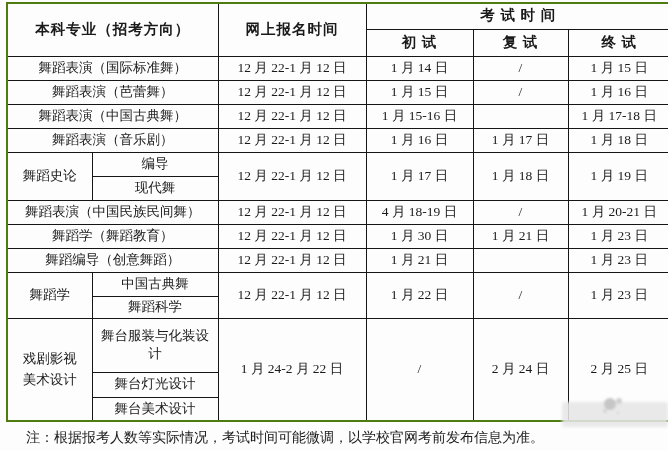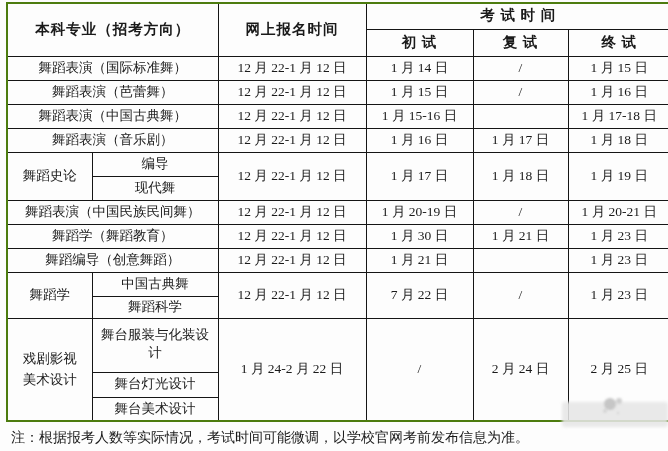--- a/index.html
+++ b/index.html
@@ -27,31 +27,31 @@
     padding:0 2px;
     overflow:hidden;
     font-weight:normal;
   }
   .schedule th{
     font-weight:bold;
     font-size:14.5px;
     letter-spacing:1px;
   }
   .left{text-align:left;padding-left:10px;}
-  .pad12{padding:0 12px;font-family:Liberation Mono, monospace;}
+  .pad12{padding:0 12px;}
   .w60{display:inline-block;width:60px;line-height:1.6;}
   .h26{height:26px;}
   .h27{height:27px;}
   .h24{height:24px;}
   .h22{height:22px;}
   .h54{height:54px;}
   .h25{height:25px;}
   .footnote{
     position:absolute;
-    left:11px;top:429px;
+    left:26px;top:429px;
     font-size:14px;
     white-space:nowrap;
   }
   .watermark{
     position:absolute;
     left:562px;top:402px;
     width:106px;height:25px;
     background:rgba(230,230,230,0.88);
     border-radius:3px;
     filter:blur(1.5px);
@@ -131,21 +131,21 @@
     <td rowspan="2">1 月 18 日</td>
     <td rowspan="2">1 月 19 日</td>
   </tr>
   <tr class="h24">
     <td class="left">现代舞</td>
   </tr>
 
   <tr class="h24">
     <td colspan="2">舞蹈表演（中国民族民间舞）</td>
     <td>12 月 22-1 月 12 日</td>
-    <td>1 月 20-19 日</td>
+    <td>4 月 18-19 日</td>
     <td>/</td>
     <td>1 月 20-21 日</td>
   </tr>
 
   <tr class="h24">
     <td colspan="2">舞蹈学（舞蹈教育）</td>
     <td>12 月 22-1 月 12 日</td>
     <td>1 月 30 日</td>
     <td>1 月 21 日</td>
     <td>1 月 23 日</td>
@@ -156,21 +156,21 @@
     <td>12 月 22-1 月 12 日</td>
     <td>1 月 21 日</td>
     <td></td>
     <td>1 月 23 日</td>
   </tr>
 
   <tr class="h24">
     <td rowspan="2">舞蹈学</td>
     <td class="left">中国古典舞</td>
     <td rowspan="2">12 月 22-1 月 12 日</td>
-    <td rowspan="2">7 月 22 日</td>
+    <td rowspan="2">1 月 22 日</td>
     <td rowspan="2">/</td>
     <td rowspan="2">1 月 23 日</td>
   </tr>
   <tr class="h22">
     <td class="left">舞蹈科学</td>
   </tr>
 
   <tr class="h54">
     <td rowspan="3"><span class="w60">戏剧影视美术设计</span></td>
     <td class="pad12">舞台服装与化装设计</td>

